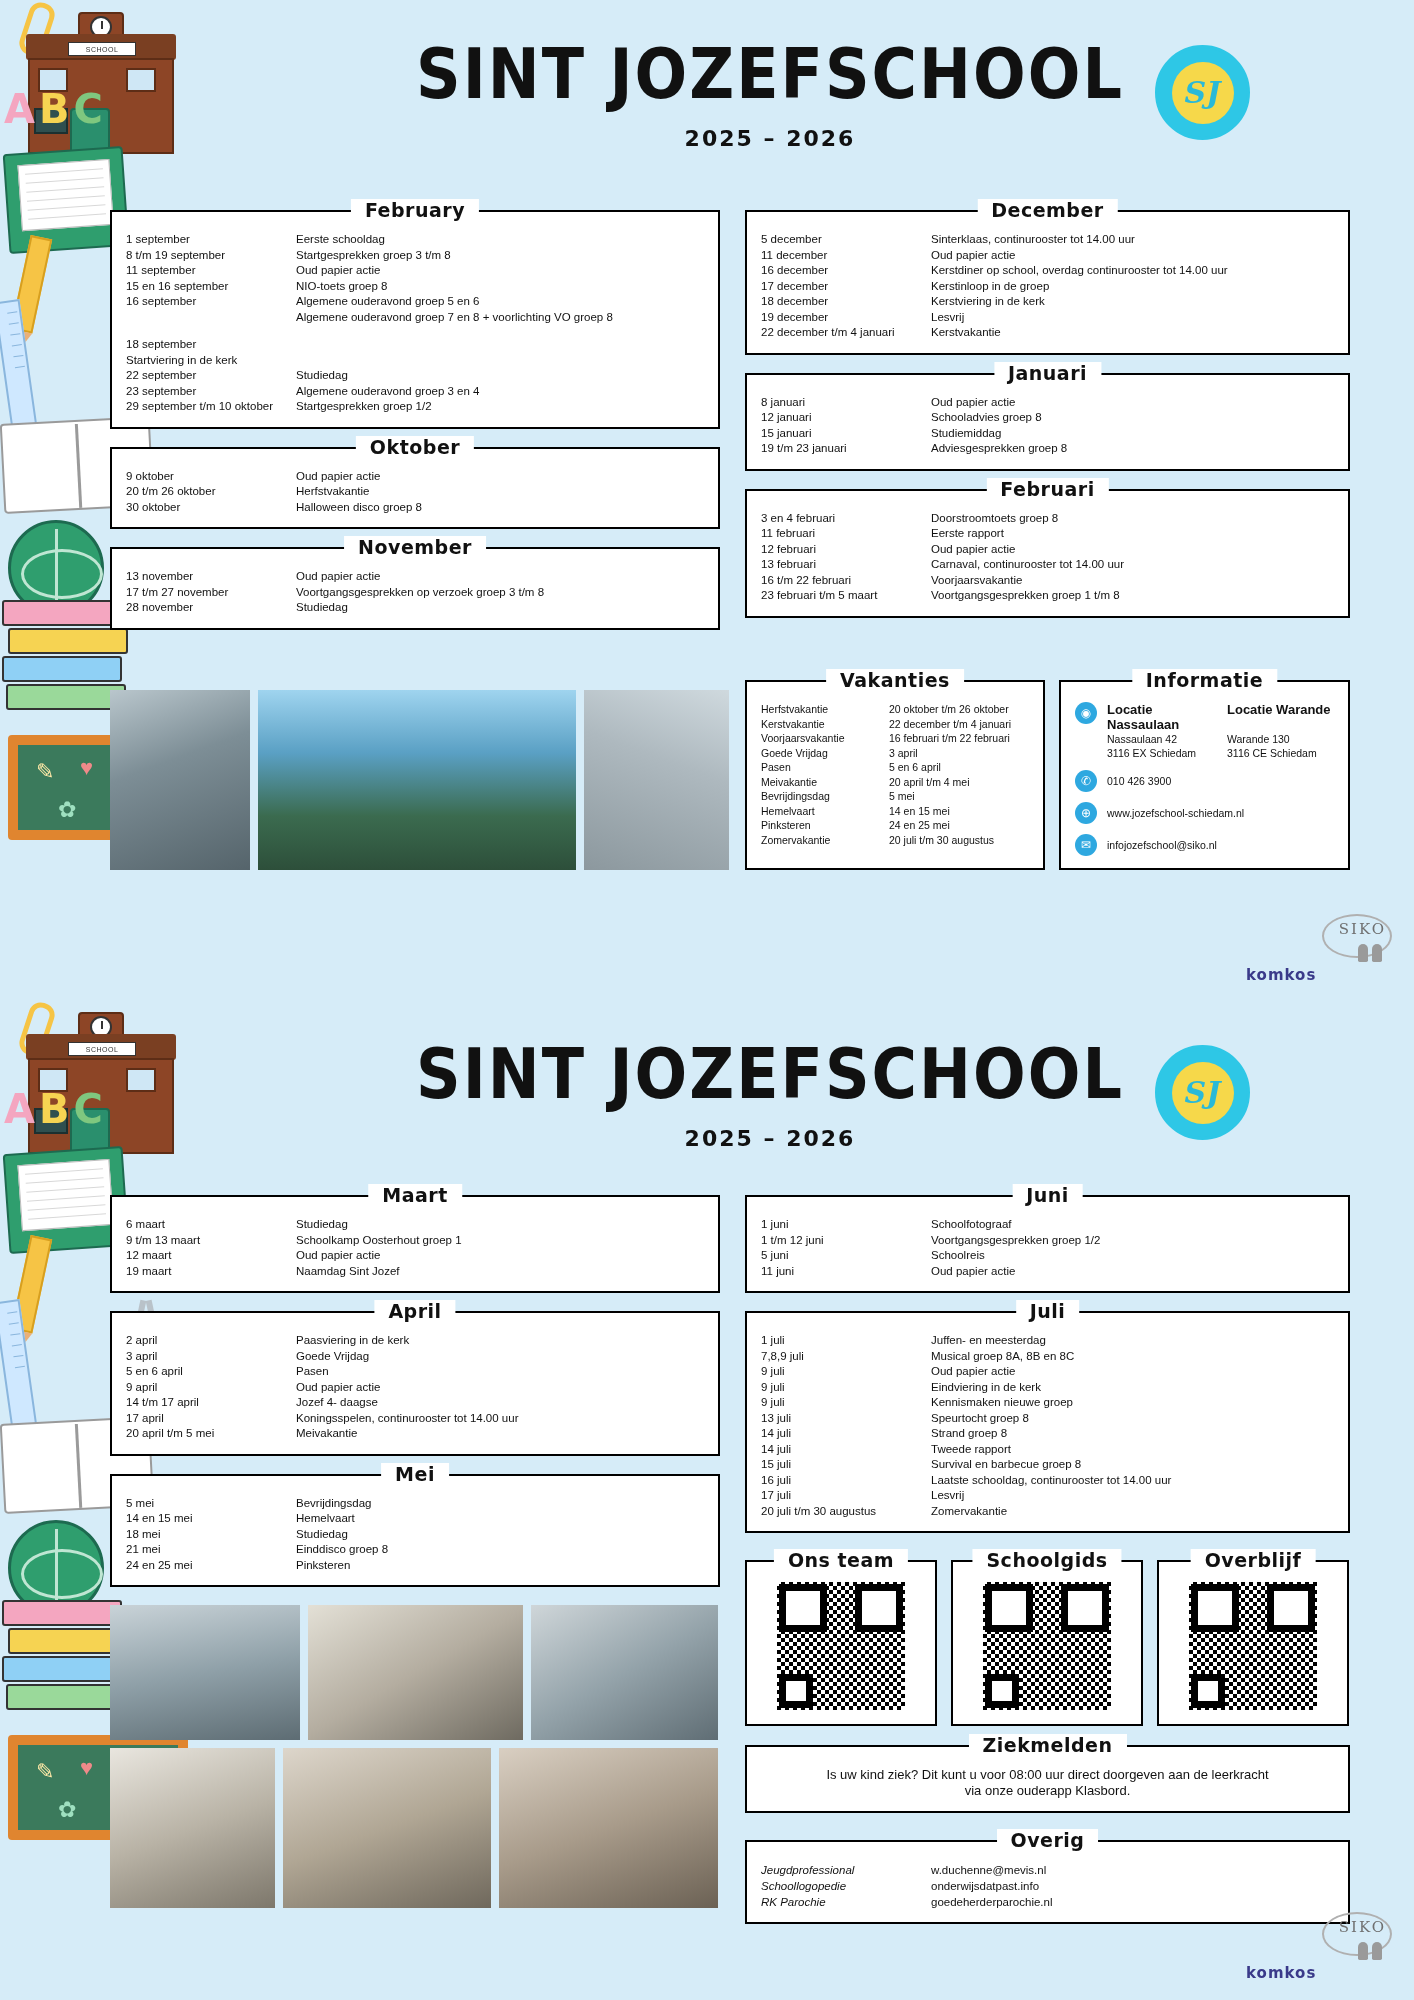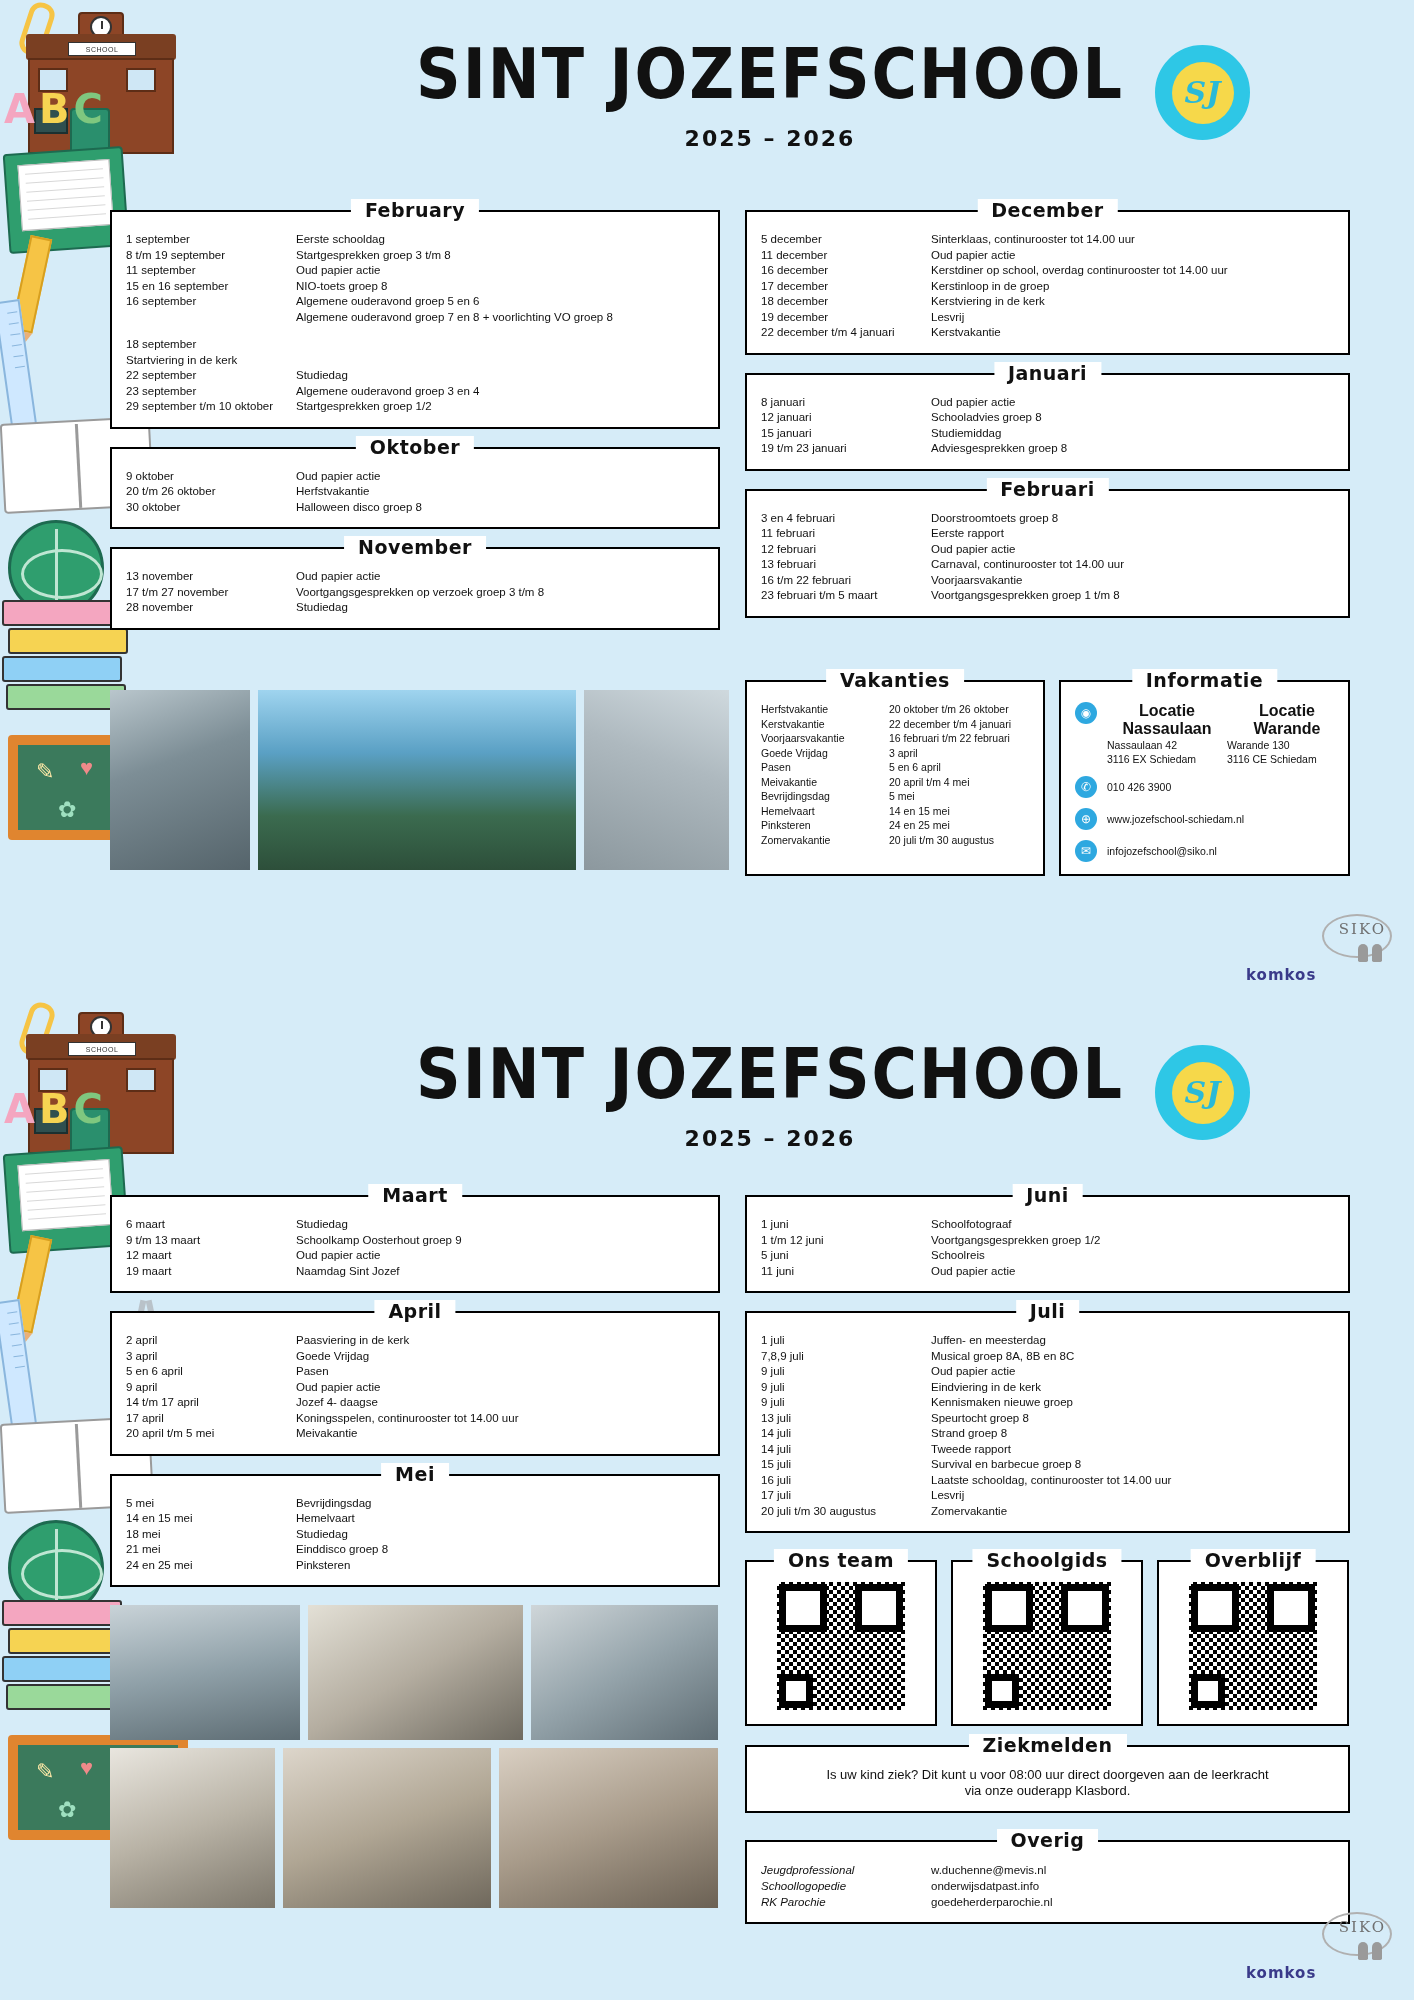--- a/index.html
+++ b/index.html
@@ -230,21 +230,21 @@
     left: 745px;
     width: 605px;
     display: flex;
     gap: 14px;
   }
   .vak-panel { width: 300px; }
   .info-panel { width: 291px; }
   .vak-row { display:flex; font-size: 10.5px; line-height: 14.5px; }
   .vak-row .date { width: 128px; flex:none; }
 
-  .info-heads { display:flex; font-weight:bold; font-size:16px;text-align:center; }
+  .info-heads { display:flex; font-weight:bold; font-size:13px; }
   .info-line { display:flex; font-size:10.5px; line-height:14px; }
   .info-col { width: 120px; }
   .info-item { display:flex; align-items:center; gap: 10px; margin-top: 10px; font-size: 10.5px;}
   .ic {
     width: 22px; height: 22px; border-radius: 50%;
     background: #2ea8e0; color:#fff; flex: none;
     display:flex; align-items:center; justify-content:center; font-size: 12px;
   }
   .info-top { display:flex; gap: 10px; align-items:flex-start; }
 
@@ -728,21 +728,21 @@
   <div class="col-left" style="top:195px;">
     <div class="panel">
       <div class="panel-title">Maart</div>
       <div class="panel-body">
         <div class="row">
             <div class="date">6 maart</div>
             <div class="desc">Studiedag</div>
           </div>
         <div class="row">
             <div class="date">9 t/m 13 maart</div>
-            <div class="desc">Schoolkamp Oosterhout groep 9</div>
+            <div class="desc">Schoolkamp Oosterhout groep 1</div>
           </div>
         <div class="row">
             <div class="date">12 maart</div>
             <div class="desc">Oud papier actie</div>
           </div>
         <div class="row">
             <div class="date">19 maart</div>
             <div class="desc">Naamdag Sint Jozef</div>
           </div>
       </div>

